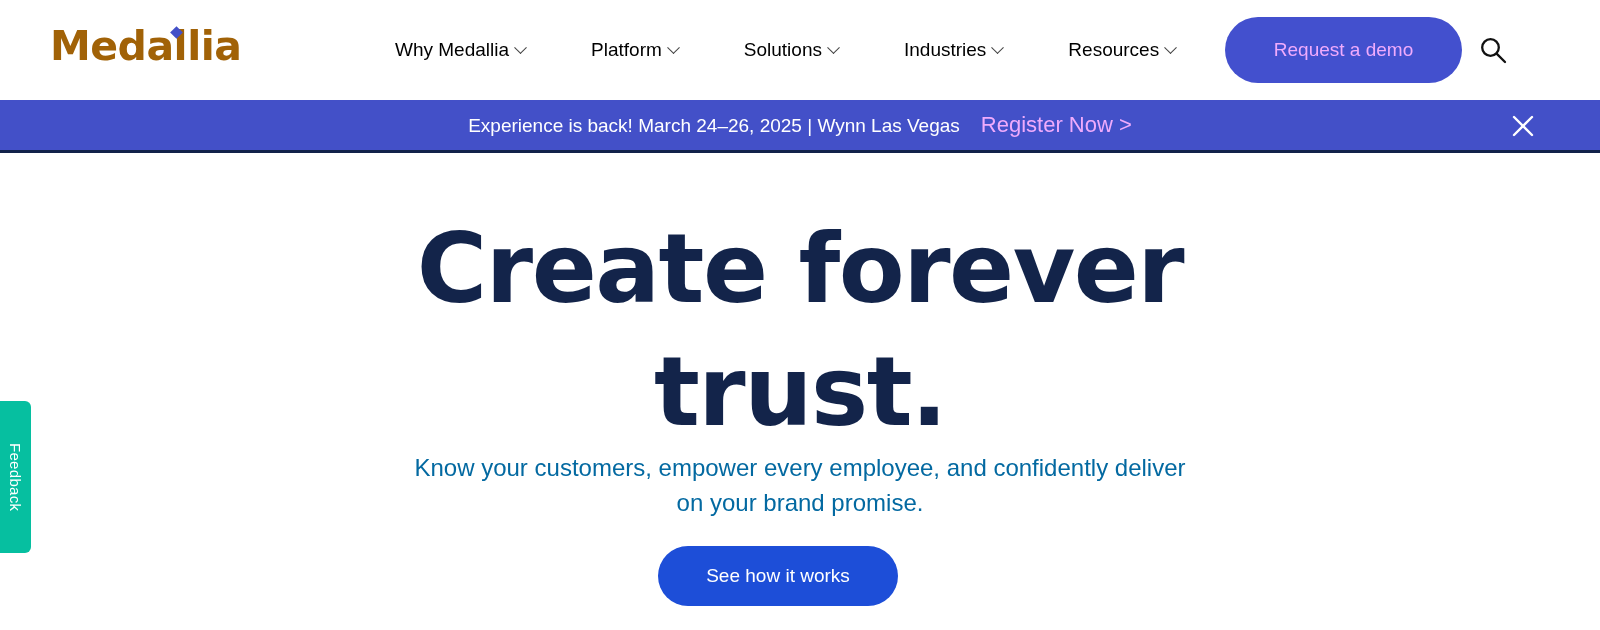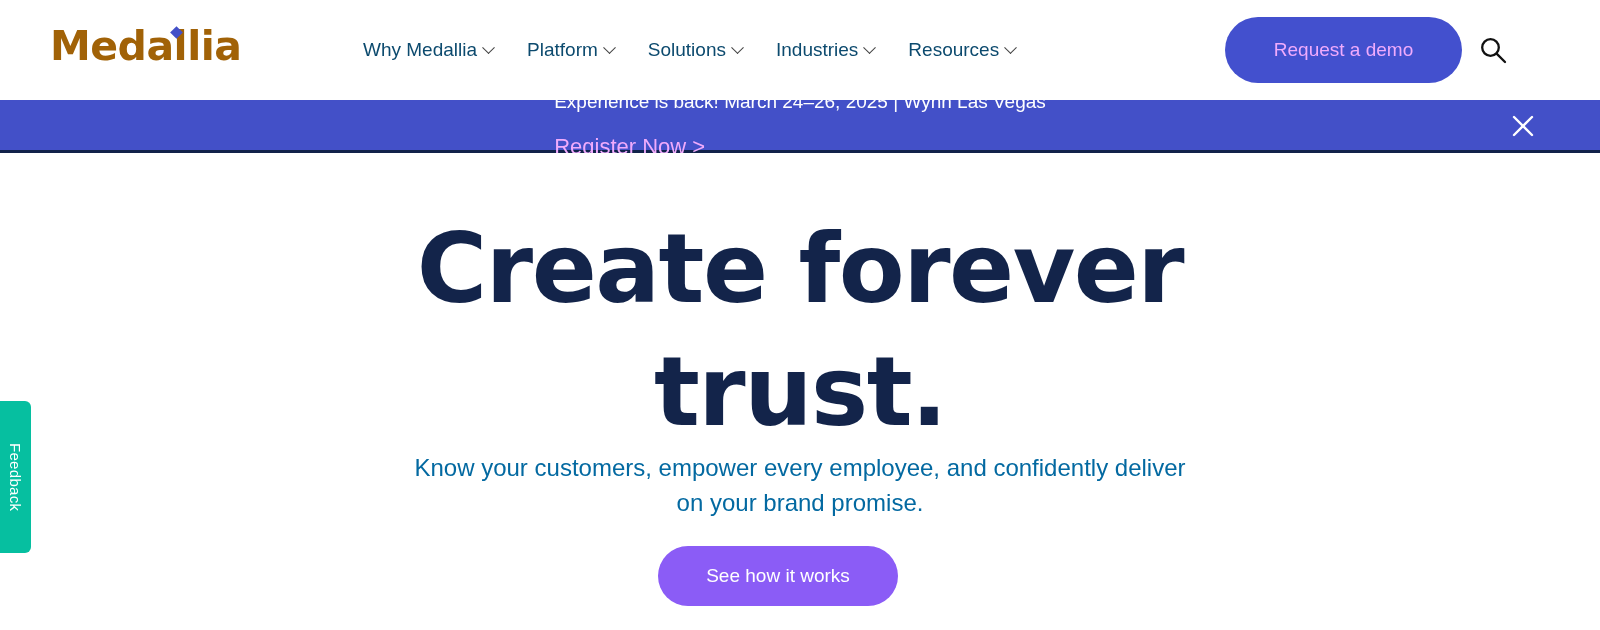--- a/index.html
+++ b/index.html
@@ -56,24 +56,25 @@
     top: 36px;
     display: flex;
     align-items: center;
     gap: 34px;
   }
   .nav-item {
     display: flex;
     align-items: center;
     gap: 7px;
     font-size: 19px;
-    color: #0c4a6e;
+    color: #000000;
     cursor: pointer;
     white-space: nowrap;
     line-height: 28px;
+    margin-left: 32px;
   }
   .chev {
     width: 9px;
     height: 9px;
     border-right: 1.6px solid #444;
     border-bottom: 1.6px solid #444;
     transform: rotate(45deg) translate(-2px, -2px);
     display: inline-block;
   }
 
@@ -118,21 +119,20 @@
     background: #4350c8;
     border-bottom: 3px solid #11224a;
     display: flex;
     align-items: center;
     justify-content: center;
   }
   .banner-inner {
     display: flex;
     align-items: baseline;
     gap: 21px;
-    flex-direction: column;
   }
   .banner-text {
     color: #ffffff;
     font-size: 19px;
     white-space: nowrap;
   }
   .banner-link {
     color: #f0abfc;
     font-size: 22px;
     white-space: nowrap;
@@ -183,21 +183,21 @@
     line-height: 35px;
     color: #0369a1;
   }
   .hero-cta {
     position: absolute;
     top: 546px;
     left: 658px;
     width: 240px;
     height: 60px;
     border-radius: 30px;
-    background: #8b5cf6;
+    background: #1d4ed8;
     color: #ffffff;
     font-size: 19px;
     border: none;
     cursor: pointer;
     font-family: "Liberation Sans", sans-serif;
     display: flex;
     align-items: center;
     justify-content: center;
   }
 

